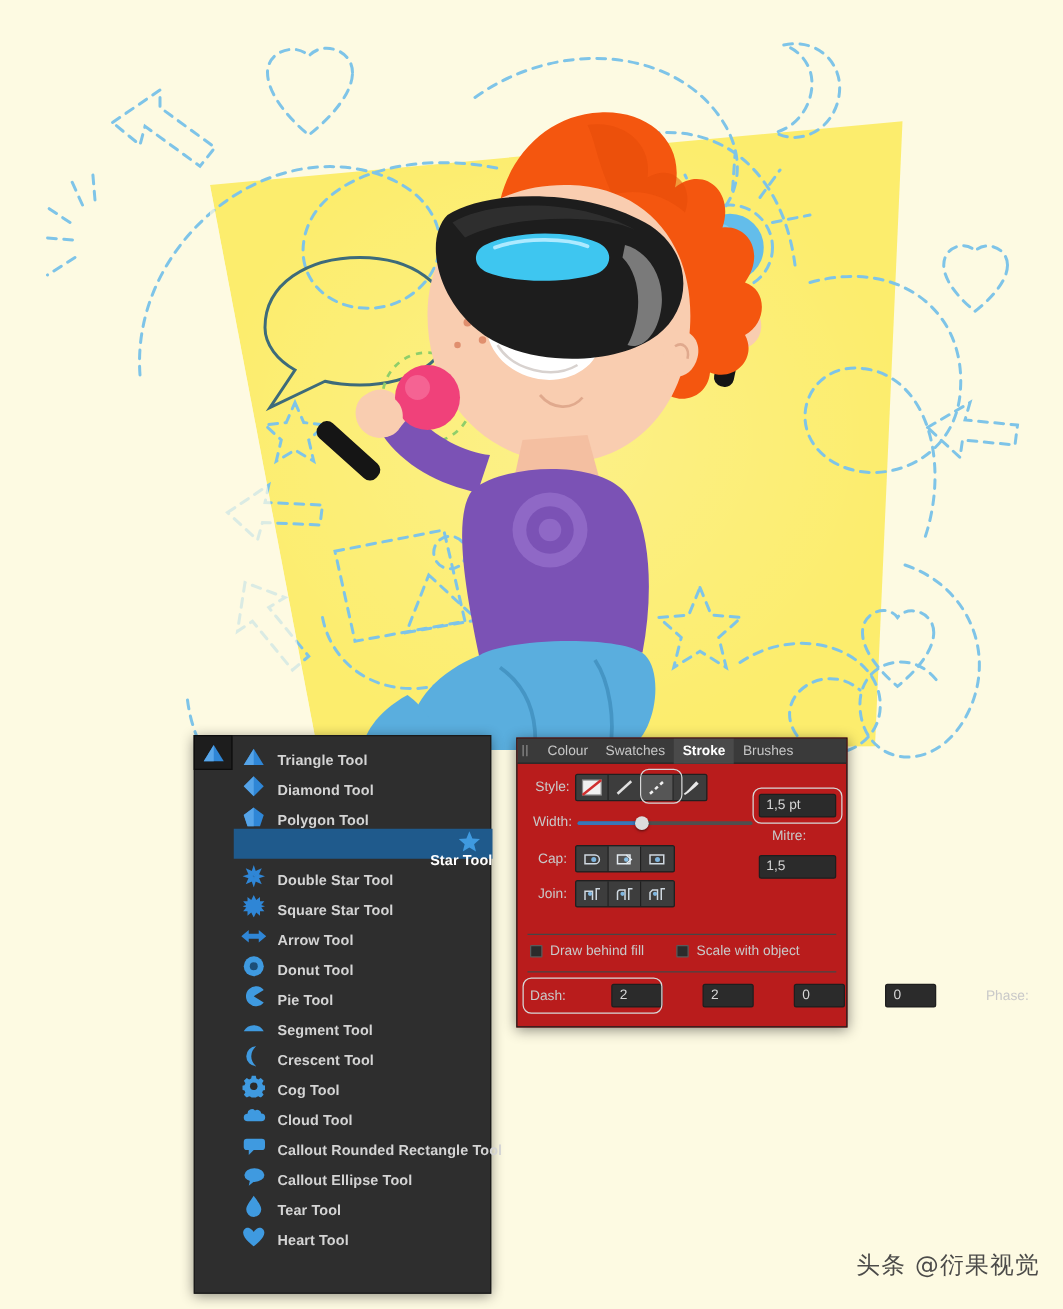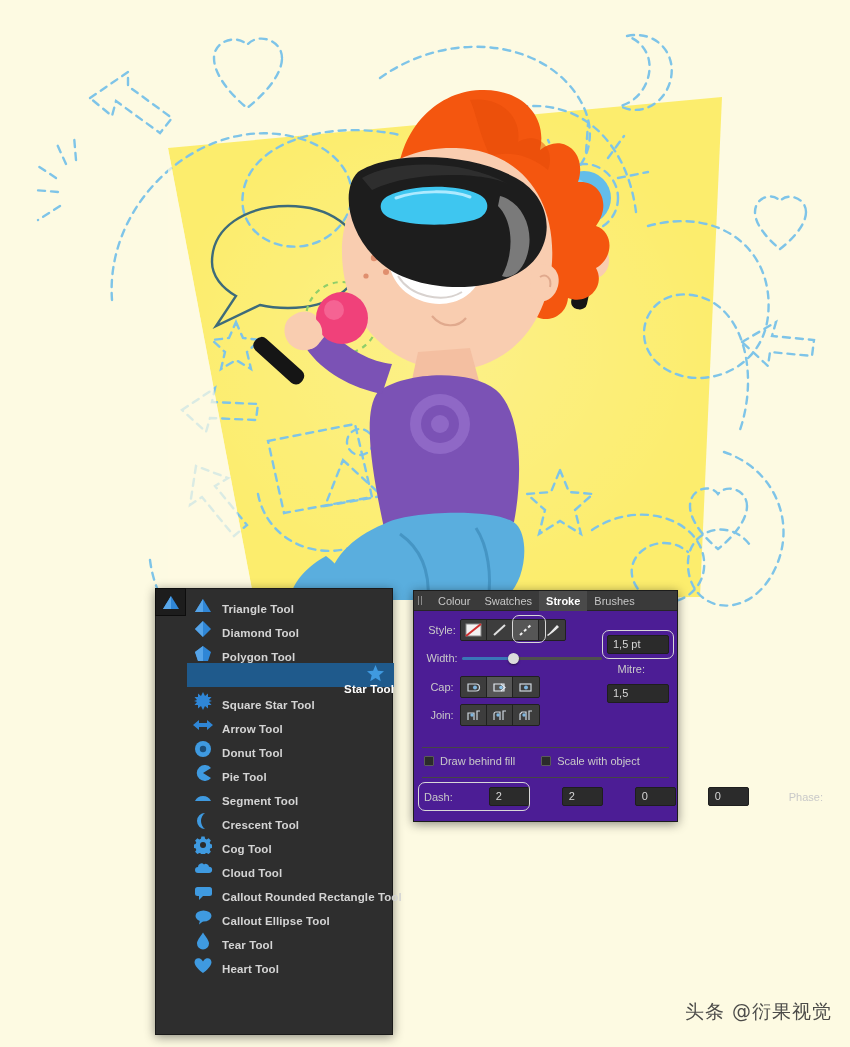--- a/index.html
+++ b/index.html
@@ -67,21 +67,21 @@
     flex: 0 0 20px;
     display: flex; align-items: center; justify-content: center;
   }
   .tool-icon svg { display:block; }
 
   
   #stroke-panel {
     position: absolute;
     left: 413px; top: 590px;
     width: 265px; height: 232px;
-    background: #4c1d95;
+    background: #b91c1c;
     border: 1px solid #1c1c1c;
     box-shadow: 0 2px 10px rgba(0,0,0,0.45);
     z-index: 20;
     font-size: 11px;
     color: #cfcfcf;
   }
   #panel-tabbar {
     height: 20px;
     background: #3a3a3a;
     display: flex; align-items: center;
@@ -452,20 +452,37 @@
 
       <div class="tool-item selected">
         <span class="tool-icon">
           <svg width="19" height="18" viewBox="0 0 19 18">
               <polygon points="9.5,1 11.9,6.8 18,7.2 13.3,11.3 14.8,17.2 9.5,14 4.2,17.2 5.7,11.3 1,7.2 7.1,6.8" fill="#3f9ae0"></polygon>
             </svg>
         </span>
         <span>Star Tool</span>
       </div>
 
+      <div class="tool-item">
+        <span class="tool-icon">
+          <svg width="18" height="18" viewBox="0 0 18 18">
+            <g fill="#2f86d6">
+              <polygon points="9,0 11,6 9,9 7,6"></polygon>
+                <polygon points="18,9 12,11 9,9 12,7"></polygon>
+              <polygon points="9,18 7,12 9,9 11,12"></polygon>
+                <polygon points="0,9 6,7 9,9 6,11"></polygon>
+              <polygon points="15.4,2.6 13,8 9,9 10,5"></polygon>
+                <polygon points="15.4,15.4 10,13 9,9 13,10"></polygon>
+              <polygon points="2.6,15.4 5,10 9,9 8,13"></polygon>
+                <polygon points="2.6,2.6 8,5 9,9 5,8"></polygon>
+            </g>
+          </svg>
+        </span>
+        <span>Double Star Tool</span>
+      </div>
 
       <div class="tool-item">
         <span class="tool-icon">
           <svg width="18" height="18" viewBox="0 0 18 18">
             <path d="M9,0 L11,4 L14,1.5 L14,5 L17.5,5 L15,8 L18,9 L15,10 L17.5,13 L14,13 L14,16.5 L11,14 L9,18 L7,14 L4,16.5 L4,13 L0.5,13 L3,10 L0,9 L3,8 L0.5,5 L4,5 L4,1.5 L7,4 Z" fill="#2f86d6"></path>
           </svg>
         </span>
         <span>Square Star Tool</span>
       </div>
 

